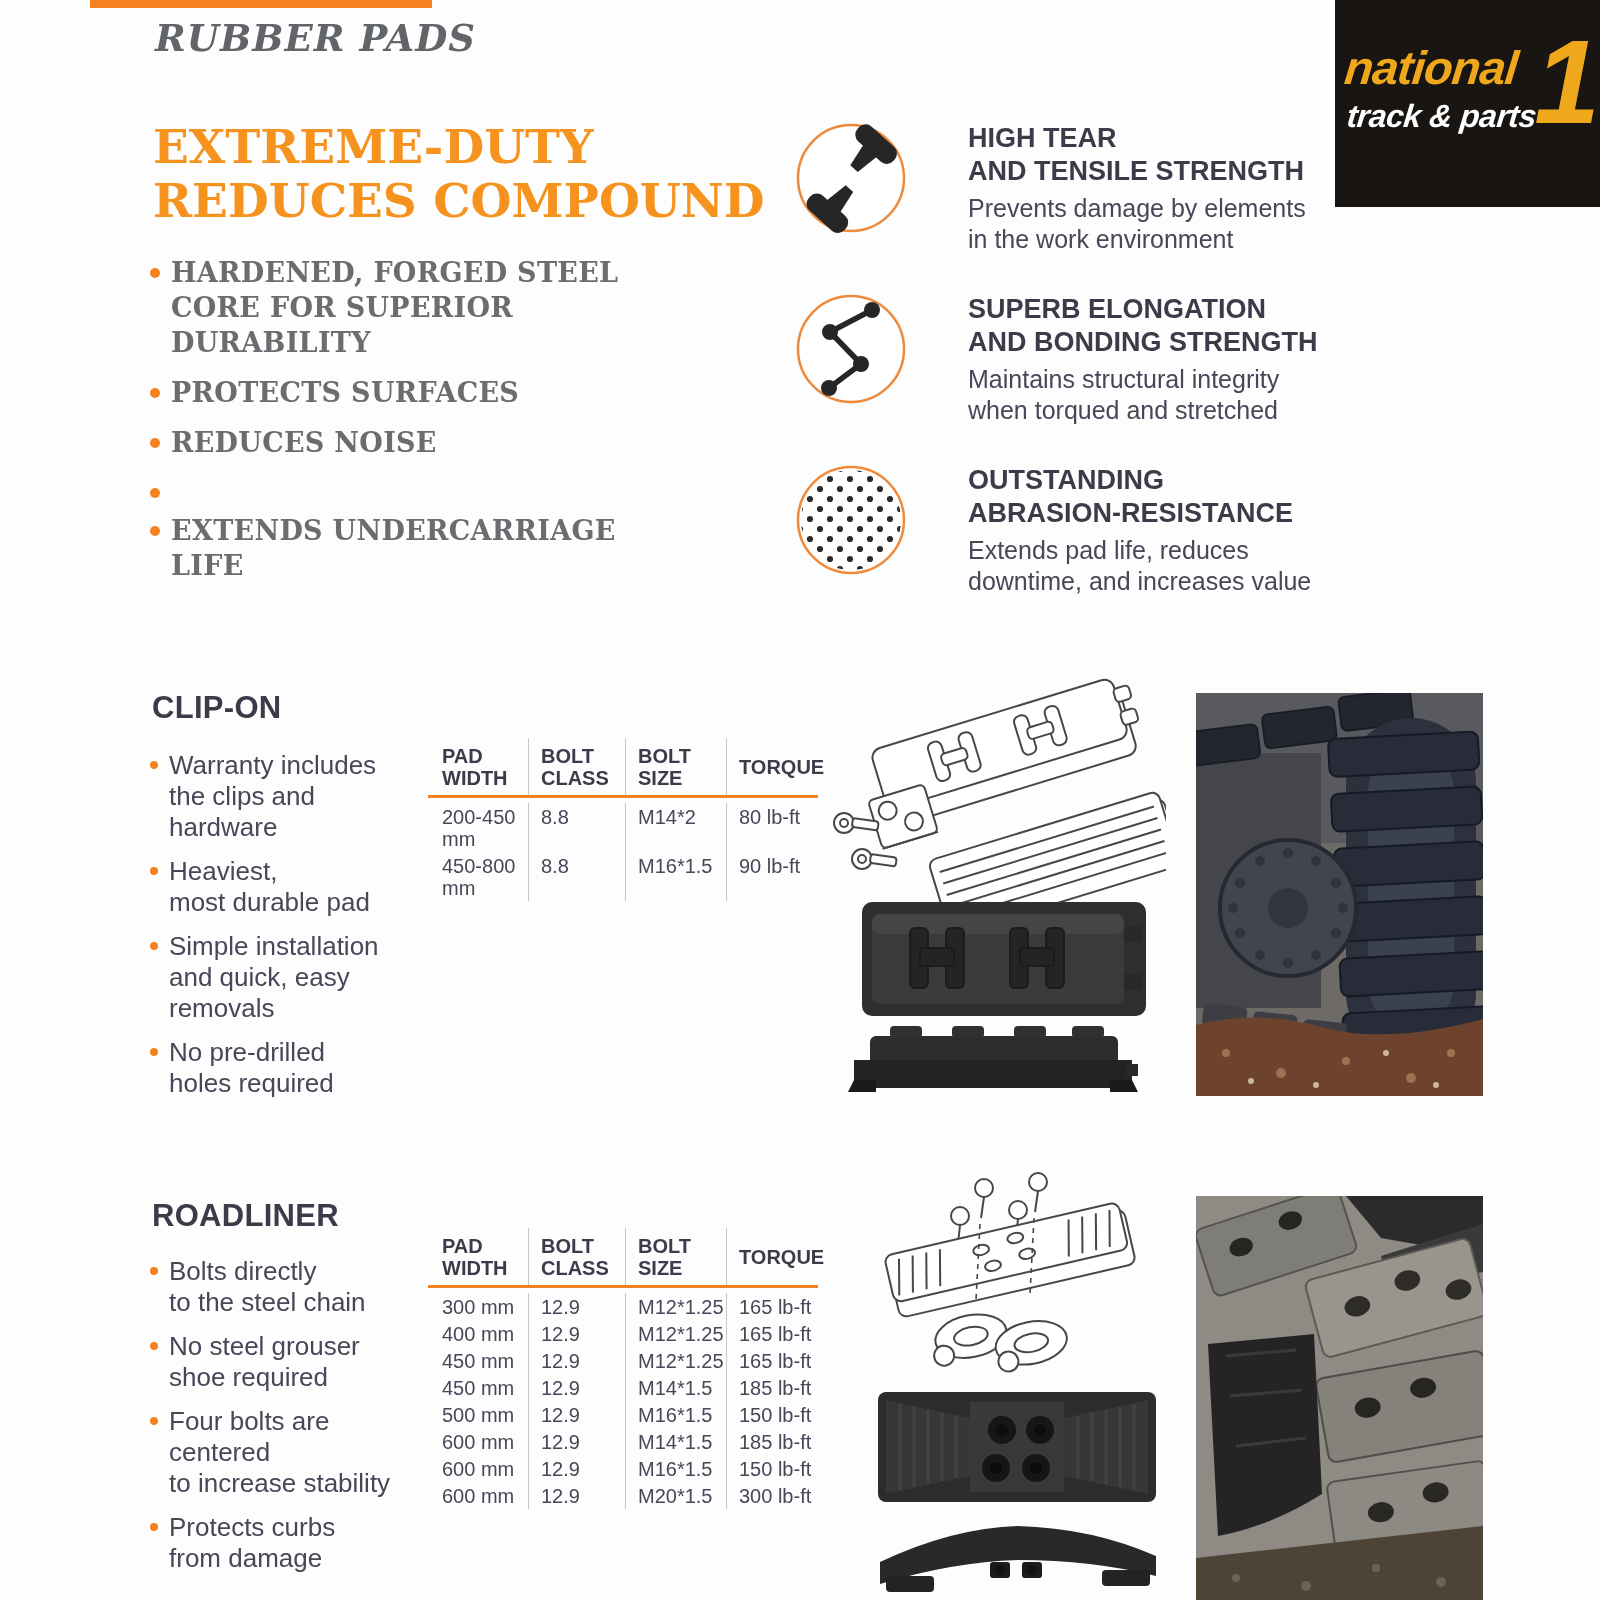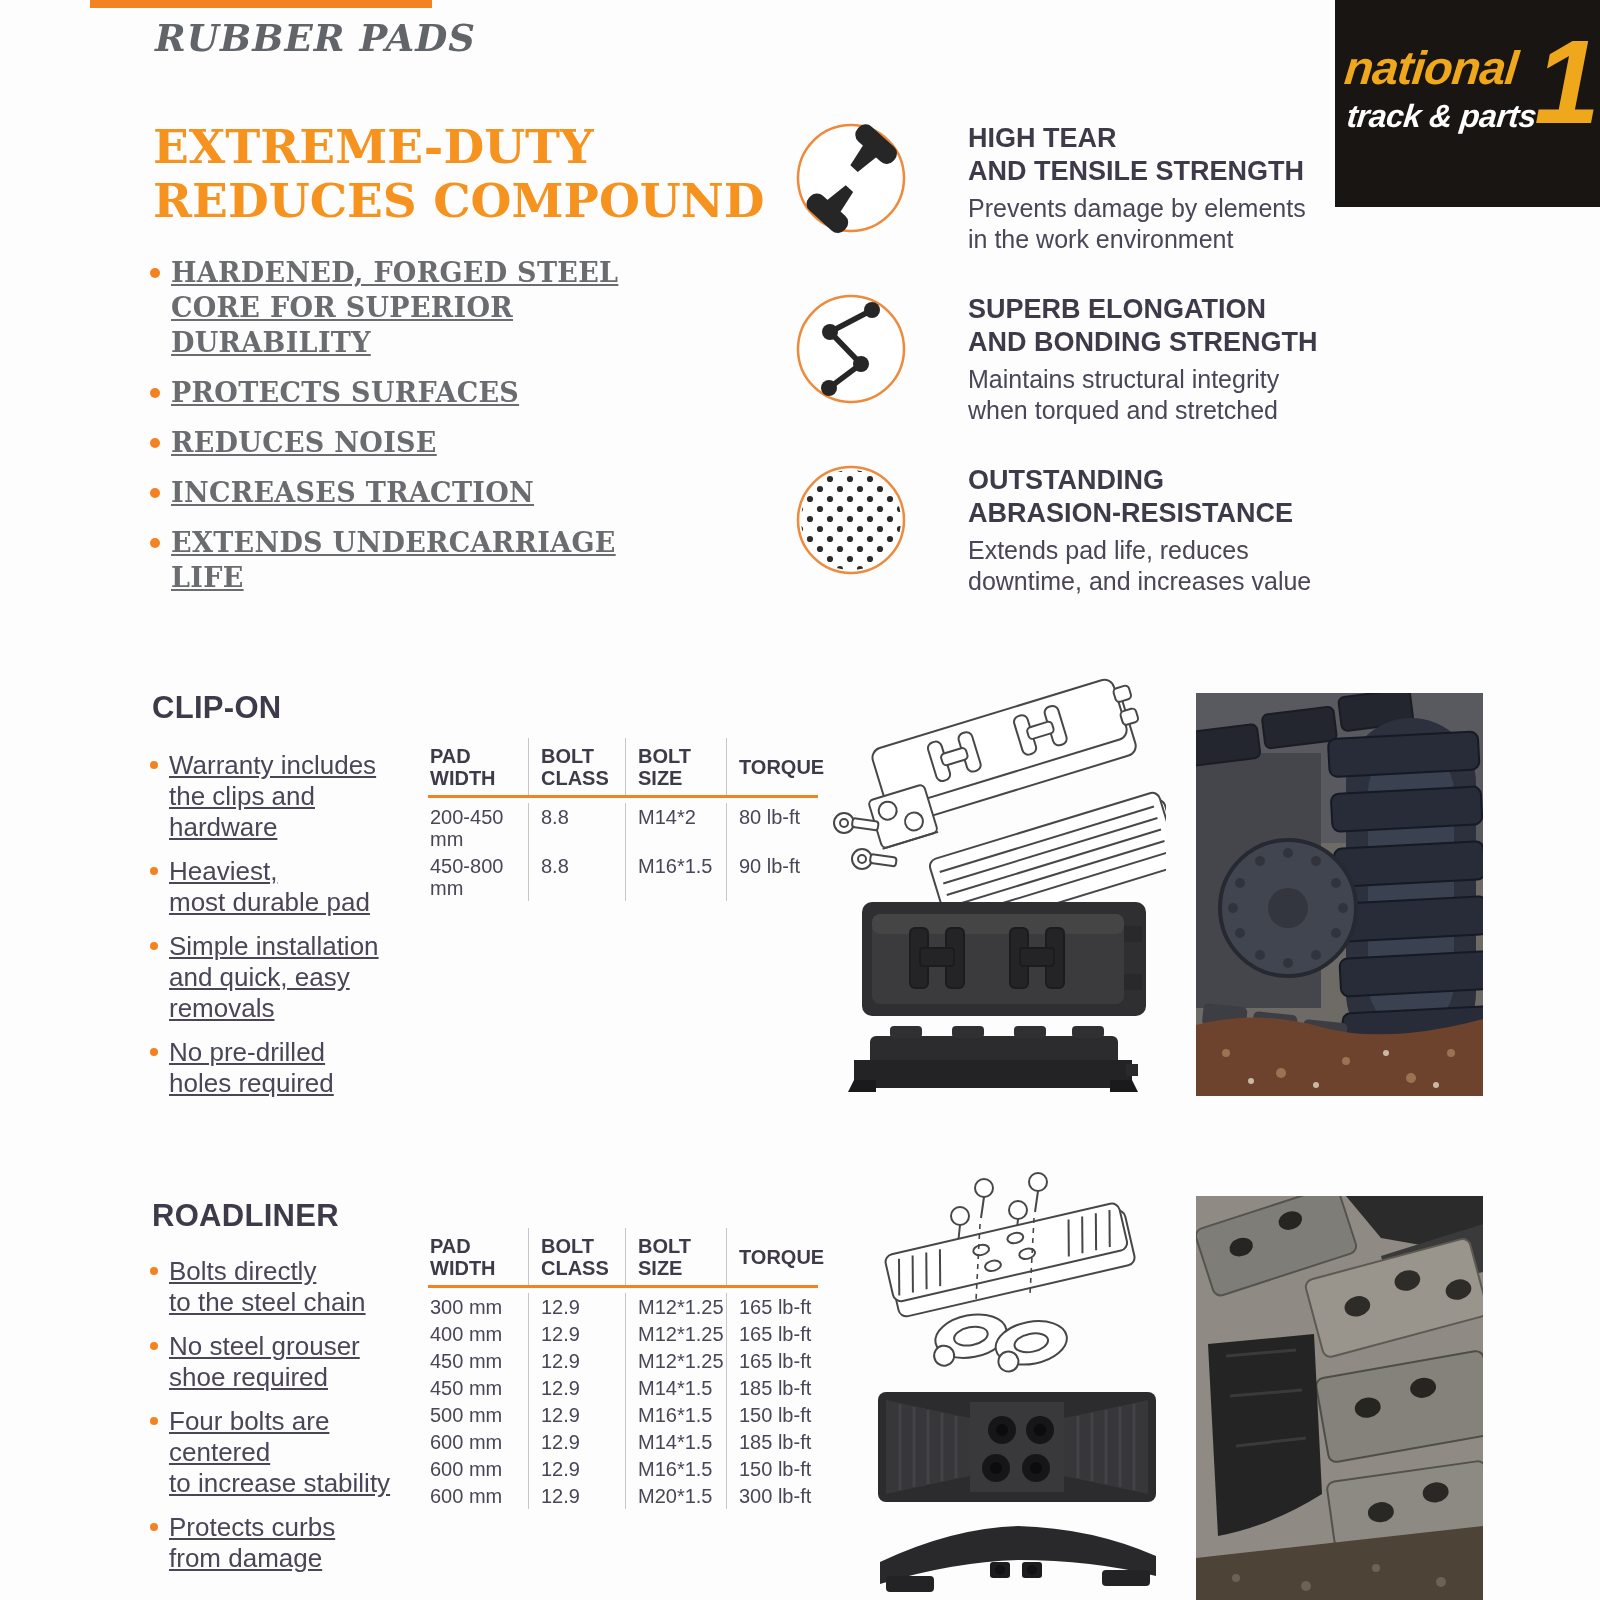--- a/index.html
+++ b/index.html
@@ -21,21 +21,21 @@
   .topbar{left:90px;top:0;width:342px;height:8px;background:var(--accent);}
   .kicker{left:155px;top:16px;font-family:"DejaVu Serif",serif;font-weight:700;
           font-size:37px;color:var(--heading-gray);letter-spacing:1px;font-style:italic;}
   .main-title{left:153px;top:120px;font-family:"DejaVu Serif",serif;font-weight:700;
           font-size:47px;line-height:54px;color:var(--title-orange);white-space:pre-line;}
 
   
   ul.blist{list-style:none;margin:0;padding:0;}
   ul.blist li{display:flex;gap:11px;}
   .dot{flex:none;border-radius:50%;background:var(--accent);}
-  .btx{white-space:pre-line;text-decoration:underline;}
+  .btx{white-space:pre-line;}
   .bullets-lg{left:150px;top:255px;width:500px;}
   .bullets-lg li{margin-bottom:15px;}
   .bullets-lg .dot{width:10px;height:10px;margin-top:13px;}
   .bullets-lg .btx{font-family:"DejaVu Serif",serif;font-weight:700;font-size:27px;
                    line-height:35px;color:#6A6C70;letter-spacing:0.3px;}
   .bullets-sm li{margin-bottom:13px;}
   .bullets-sm .dot{width:8px;height:8px;margin-top:11px;}
   .bullets-sm .btx{font-size:26px;line-height:31px;color:var(--body);}
   .clip-bullets{left:150px;top:750px;width:300px;}
   .road-bullets{left:150px;top:1256px;width:310px;}
@@ -61,21 +61,21 @@
   .clip-heading{left:152px;top:690px;}
   .road-heading{left:152px;top:1198px;}
 
   
   .spec-table{width:390px;}
   .clip-table{left:428px;top:738px;}
   .road-table{left:428px;top:1228px;}
   .trow{display:grid;grid-template-columns:100px 97px 101px 90px;}
   .tcell{padding:3px 4px 2px 12px;font-size:20px;line-height:22px;color:var(--body);
          white-space:pre-line;}
-  .trow .tcell:first-child{padding-left:2px;}
+  .trow .tcell:first-child{padding-left:2px;margin-left:12px;}
   .tcell:nth-child(n+2){border-left:1px solid var(--rule-gray);}
   .hcell{font-weight:700;color:var(--dark);display:flex;align-items:center;min-height:52px;}
   .trule{height:3px;background:var(--accent);margin-bottom:5px;}
 
   
   .fig{display:block;}
 </style>
 </head>
 <body>
 
@@ -96,21 +96,20 @@
       <li>
         <span class="dot"></span>
         <span class="btx">PROTECTS SURFACES</span>
       </li>
       <li>
         <span class="dot"></span>
         <span class="btx">REDUCES NOISE</span>
       </li>
       <li>
         <span class="dot"></span>
-        <span class="btx">INCREASES TRACTION</span>
       </li>
       <li>
         <span class="dot"></span>
         <span class="btx">EXTENDS UNDERCARRIAGE
 LIFE</span>
       </li>
     </ul>
 
   <div class="abs features">
 

